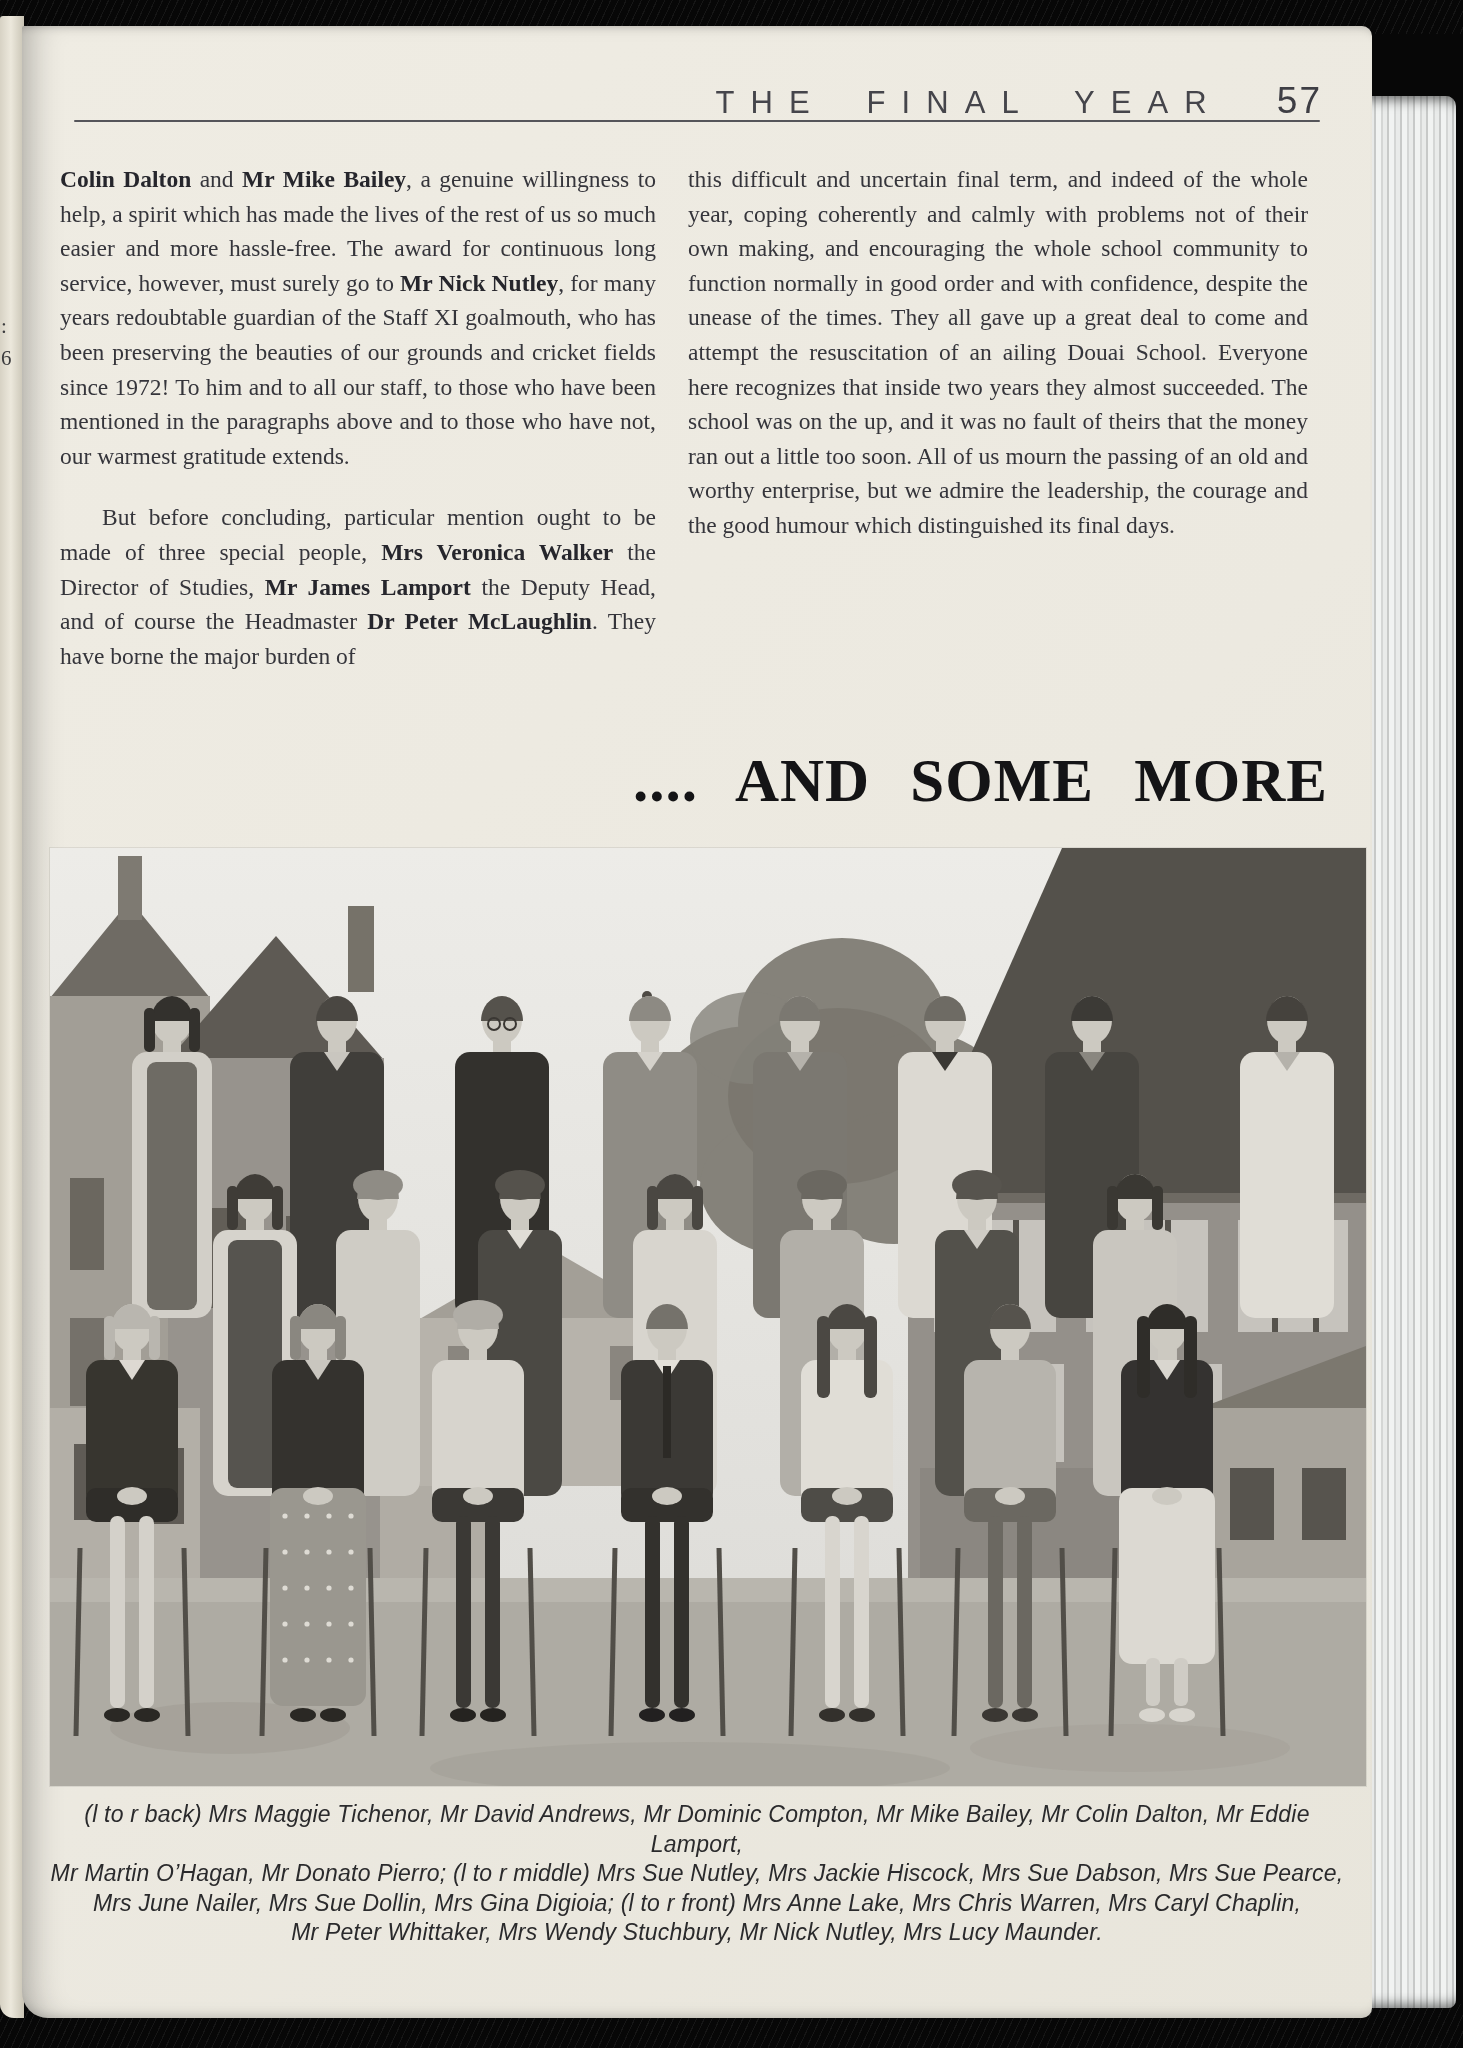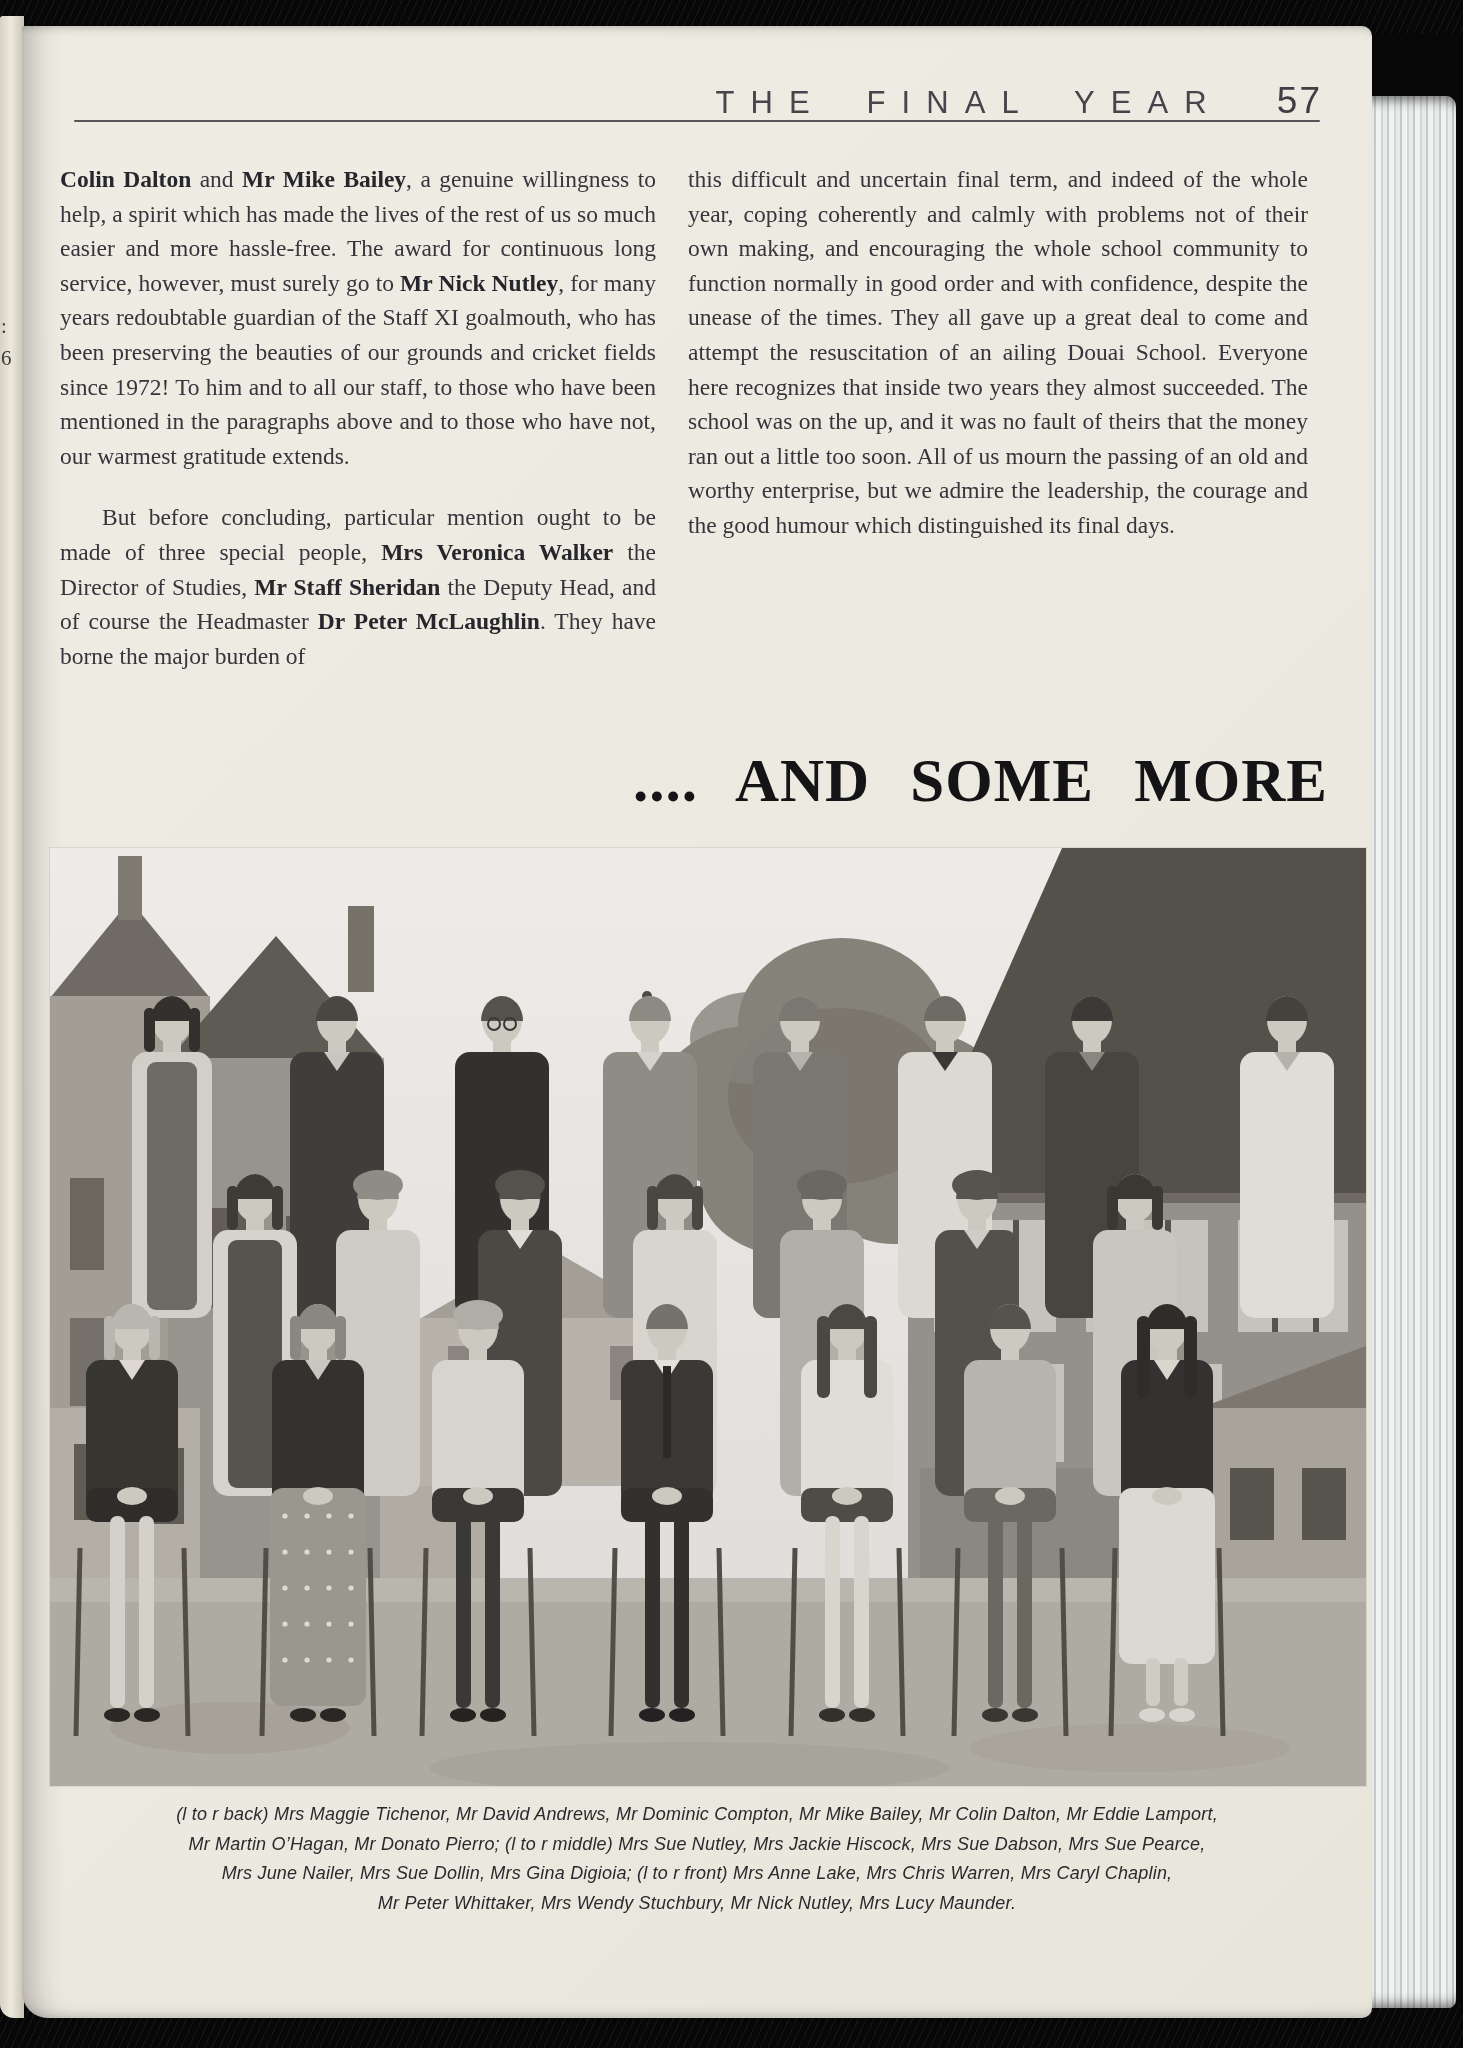--- a/index.html
+++ b/index.html
@@ -72,21 +72,21 @@
   .photo{
     position:absolute;top:822px;left:28px;width:1316px;height:938px;
     background:#dededa;overflow:hidden;
     box-shadow:0 0 0 1px rgba(0,0,0,.08);
   }
   .photo svg{display:block;width:100%;height:100%;}
   .caption{
     position:absolute;top:1774px;left:18px;right:18px;
     text-align:center;
     font-family:"Liberation Sans", sans-serif;
-    font-style:italic;font-size:18px;line-height:29.5px;
+    font-style:italic;font-size:23px;line-height:29.5px;
     letter-spacing:.2px;color:#2a2a2c;
   }
 </style>
 </head>
 <body>
 
 <div class="scene">
   <div class="cloth top"></div>
   <div class="cloth bottom"></div>
 
@@ -101,21 +101,21 @@
 
     <div class="header">
       <span class="htitle">THE FINAL YEAR</span>
       <span class="hnum">57</span>
     </div>
     <div class="rule"></div>
 
     <div class="columns">
       <div class="colL">
         <p class="para"><strong>Colin Dalton</strong><span> and </span><strong>Mr Mike Bailey</strong><span>, a genuine willingness to help, a spirit which has made the lives of the rest of us so much easier and more hassle-free.  The award for continuous long service, however, must surely go to </span><strong>Mr Nick Nutley</strong><span>, for many years redoubtable guardian of the Staff XI goalmouth, who has been preserving the beauties of our grounds and cricket fields since 1972! To him and to all our staff, to those who have been mentioned in the paragraphs above and to those who have not, our warmest gratitude extends.</span></p>
-        <p class="para indent"><span>But before concluding, particular mention ought to be made of three special people, </span><strong>Mrs Veronica Walker</strong><span> the Director of Studies, </span><strong>Mr Staff Sheridan</strong><span> the Deputy Head, and of course the Headmaster </span><strong>Dr Peter McLaughlin</strong><span>.  They have borne the major burden of</span></p>
+        <p class="para indent"><span>But before concluding, particular mention ought to be made of three special people, </span><strong>Mrs Veronica Walker</strong><span> the Director of Studies, </span><strong>Mr James Lamport</strong><span> the Deputy Head, and of course the Headmaster </span><strong>Dr Peter McLaughlin</strong><span>.  They have borne the major burden of</span></p>
       </div>
       <div class="colR">
         <p class="para"><span>this difficult and uncertain final term, and indeed of the whole year, coping coherently and calmly with problems not of their own making, and encouraging the whole school community to function normally in good order and with confidence, despite the unease of the times.  They all gave up a great deal to come and attempt the resuscitation of an ailing Douai School.  Everyone here recognizes that inside two years they almost succeeded.  The school was on the up, and it was no fault of theirs that the money ran out a little too soon.  All of us mourn the passing of an old and worthy enterprise, but we admire the leadership, the courage and the good humour which distinguished its final days.</span></p>
       </div>
     </div>
 
     <div class="secheading">.... AND SOME MORE</div>
 
     <div class="photo" role="img" aria-label="Black and white group photograph of twenty-two Douai School staff posed in three rows (back standing, middle standing, front seated on chairs) on a lawn in front of red-brick school buildings and a large tree.">
       <svg viewBox="0 0 1316 938" preserveAspectRatio="none">

